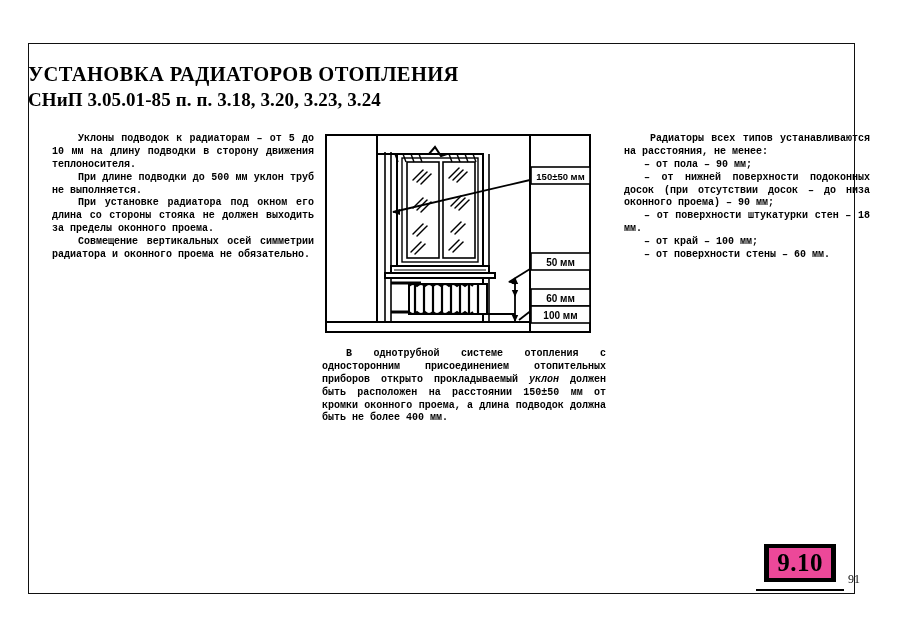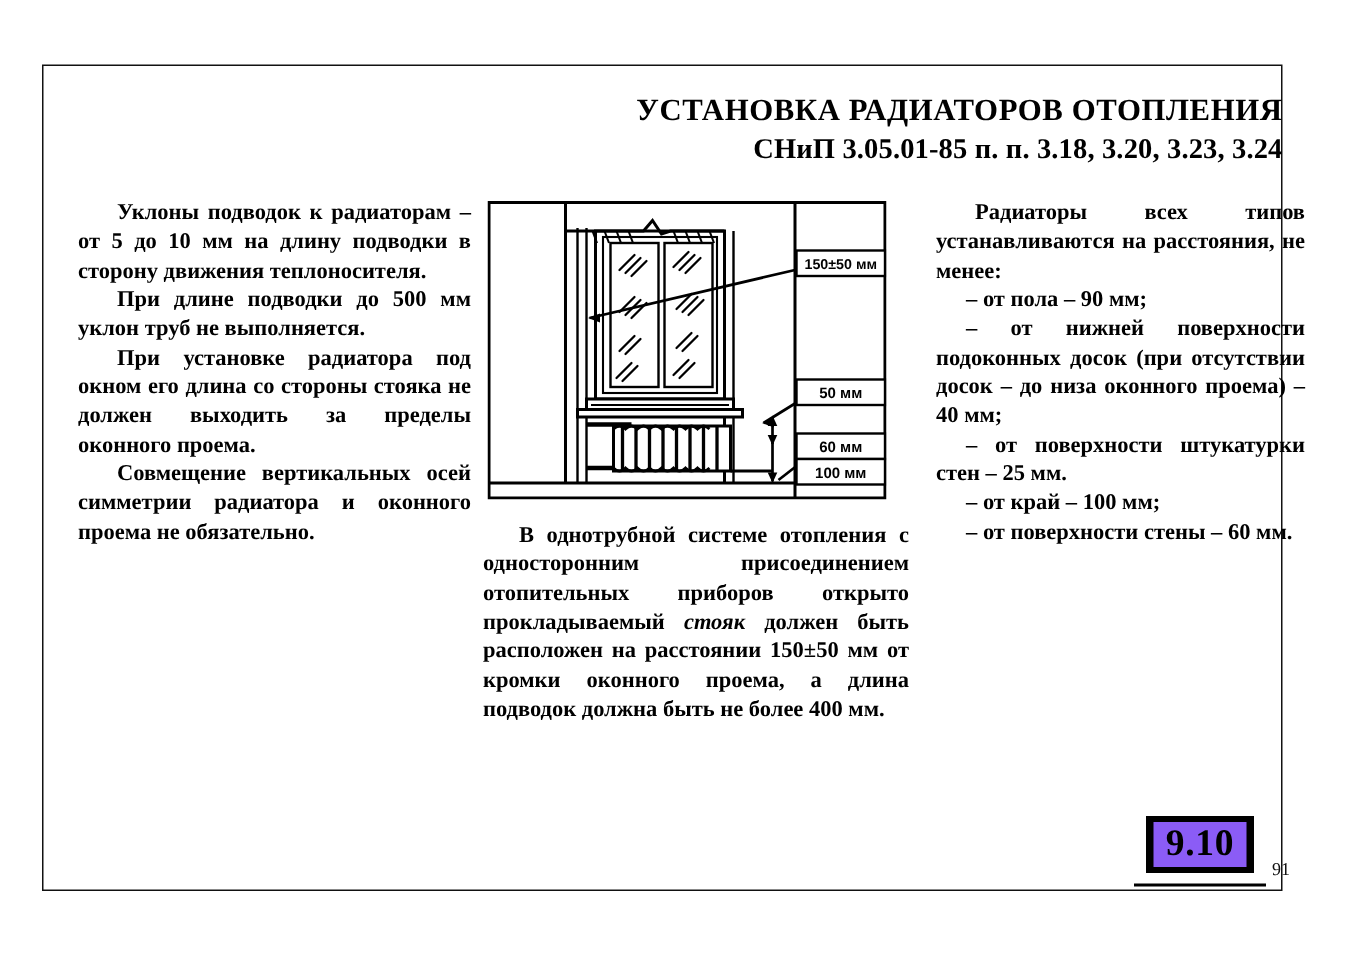--- a/index.html
+++ b/index.html
@@ -33,44 +33,45 @@
     border: 1.5px solid #111;
     box-sizing: border-box;
   }
 
   
   #title-block {
     position: absolute;
     left: 28px;
     top: 62px;
     width: 827px;
-    text-align: right;
+    text-align: left;
   }
   #doc-title {
     font-weight: bold;
     font-size: 20.5px;
     letter-spacing: 0.4px;
     line-height: 1.18;
     margin: 0;
   }
   #doc-subtitle {
     font-weight: bold;
     font-size: 19px;
     letter-spacing: 0.1px;
     margin: 3px 0 0 0;
   }
 
   
   .col {
     position: absolute;
-    font-size: 15px;
+    font-size: 10px;
     line-height: 1.29;
     text-align: justify;
     text-justify: inter-word;
     font-weight: bold;
+    font-family: Liberation Mono, monospace;
   }
   .col p {
     margin: 0;
     text-indent: 26px;
   }
   .col p.dash {
     text-indent: 20px;
   }
 
   #col-left {
@@ -106,21 +107,21 @@
     position: absolute;
     left: 764px;
     top: 544px;
     width: 72px;
     height: 38px;
     border: 4px solid #000;
     box-sizing: border-box;
     display: flex;
     align-items: center;
     justify-content: center;
-    background: #8b5cf6;
+    background: #ec4899;
   }
   #fig-badge-inner {
     border: 1px solid #000;
     width: 100%;
     height: 100%;
     display: flex;
     align-items: center;
     justify-content: center;
     font-weight: bold;
     font-size: 25px;
@@ -272,28 +273,28 @@
 
       <rect x="206" y="155" width="59" height="17" fill="#fff" stroke="#000" stroke-width="1.6"></rect>
       <text x="235.5" y="167.5" font-family="Liberation Sans, sans-serif" font-size="10" font-weight="bold" text-anchor="middle" fill="#000">60 мм</text>
 
       <rect x="206" y="172" width="59" height="17" fill="#fff" stroke="#000" stroke-width="1.6"></rect>
       <text x="235.5" y="184.5" font-family="Liberation Sans, sans-serif" font-size="10" font-weight="bold" text-anchor="middle" fill="#000">100 мм</text>
     </svg>
   </div>
 
   <div id="col-center-text" class="col">
-    <p><span>В однотрубной системе отопления с односторонним присоединением отопительных приборов открыто прокладываемый </span><span class="ital">стояк</span><span> должен быть расположен на расстоянии 150±50 мм от кромки оконного проема, а длина подводок должна быть не более 400 мм.</span></p>
+    <p><span>В однотрубной системе отопления с односторонним присоединением отопительных приборов открыто прокладываемый </span><span class="ital">уклон</span><span> должен быть расположен на расстоянии 150±50 мм от кромки оконного проема, а длина подводок должна быть не более 400 мм.</span></p>
   </div>
 
   <div id="col-right" class="col">
     <p>Радиаторы всех типов устанавливаются на расстояния, не менее:</p>
     <p class="dash">– от пола – 90 мм;</p>
-    <p class="dash">– от нижней поверхности подоконных досок (при отсутствии досок – до низа оконного проема) – 40 мм;</p>
-    <p class="dash">– от поверхности штукатурки стен – 25 мм.</p>
+    <p class="dash">– от нижней поверхности подоконных досок (при отсутствии досок – до низа оконного проема) – 90 мм;</p>
+    <p class="dash">– от поверхности штукатурки стен – 18 мм.</p>
     <p class="dash">– от край – 100 мм;</p>
     <p class="dash">– от поверхности стены – 60 мм.</p>
   </div>
 
   <div id="fig-badge">
     <div id="fig-badge-inner">9.10</div>
   </div>
   <div id="fig-badge-rule"></div>
 
   <div id="page-number">91</div>

